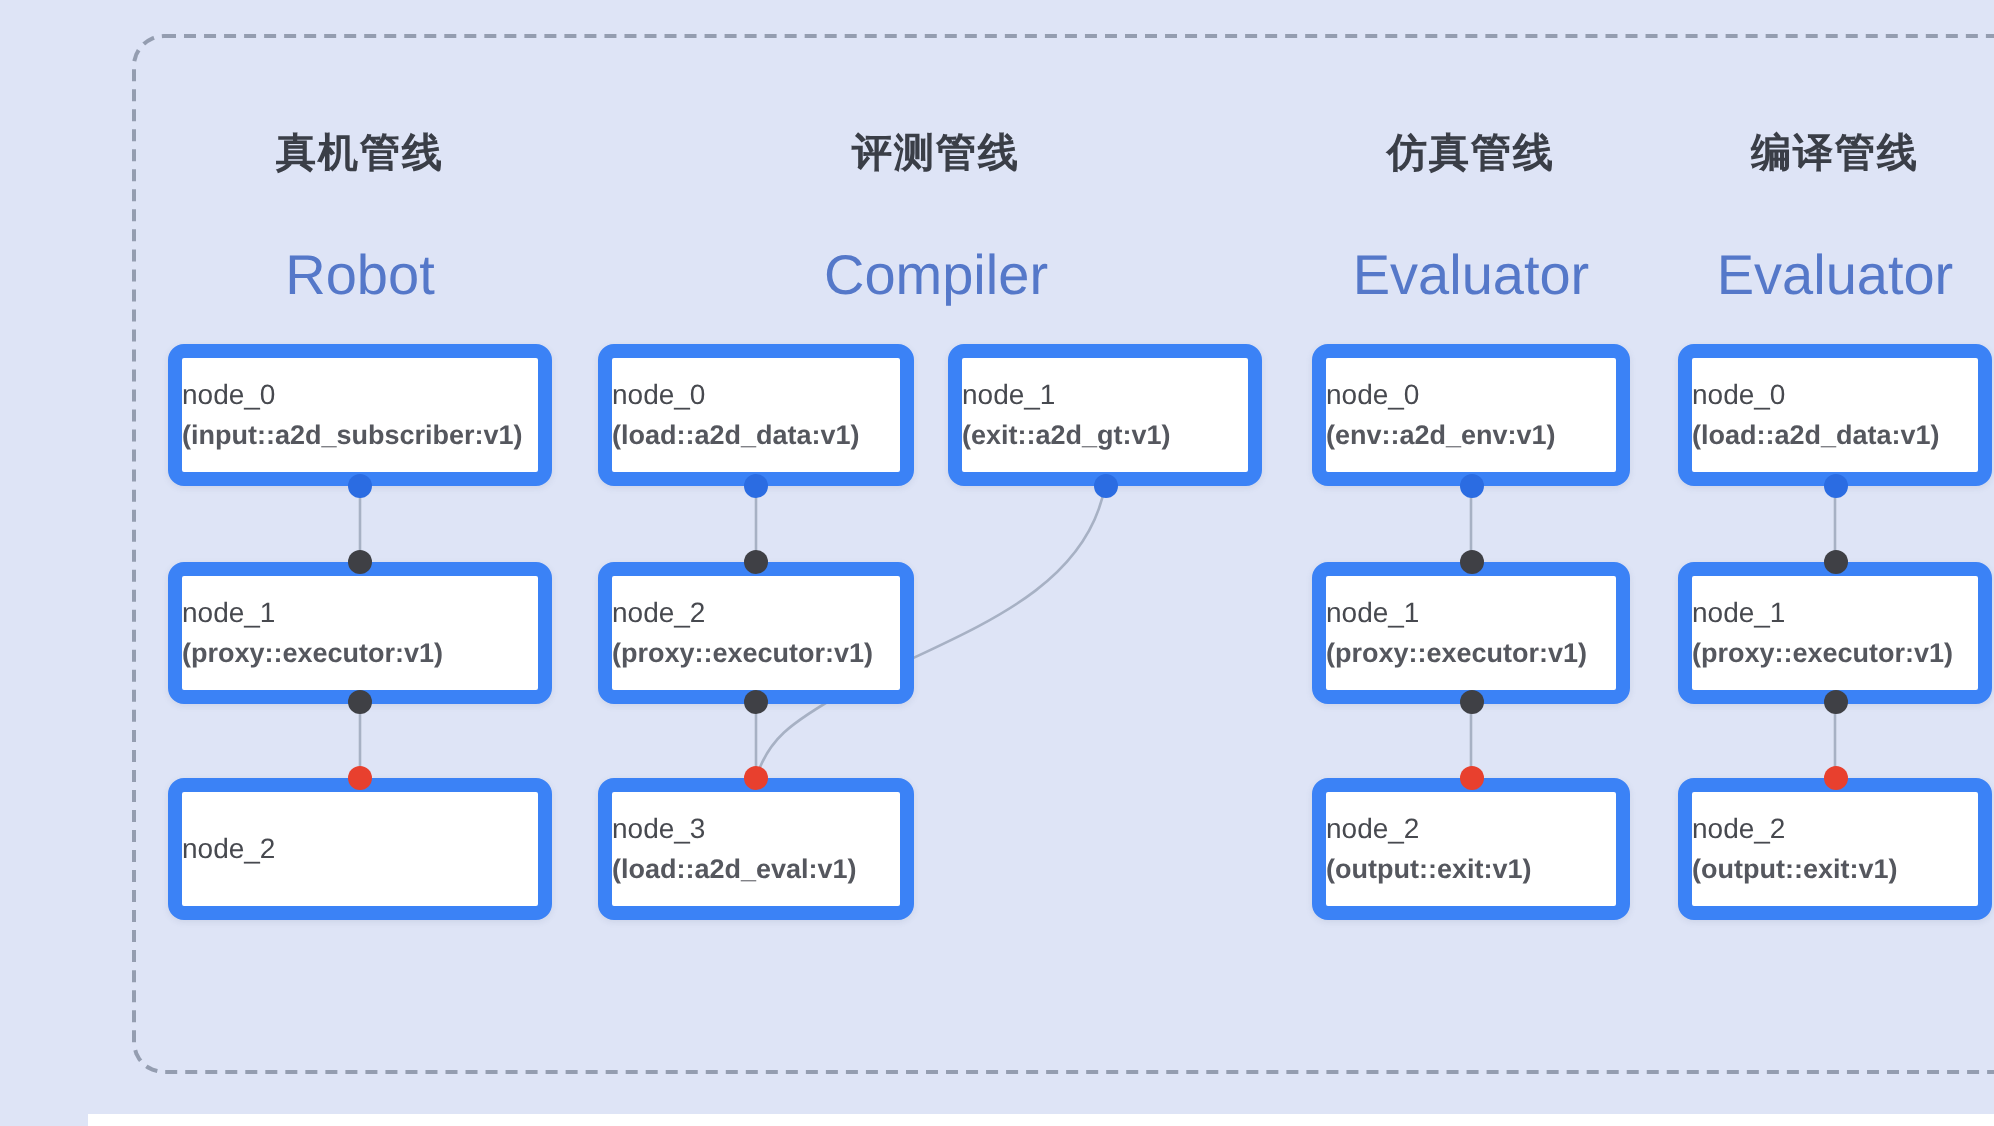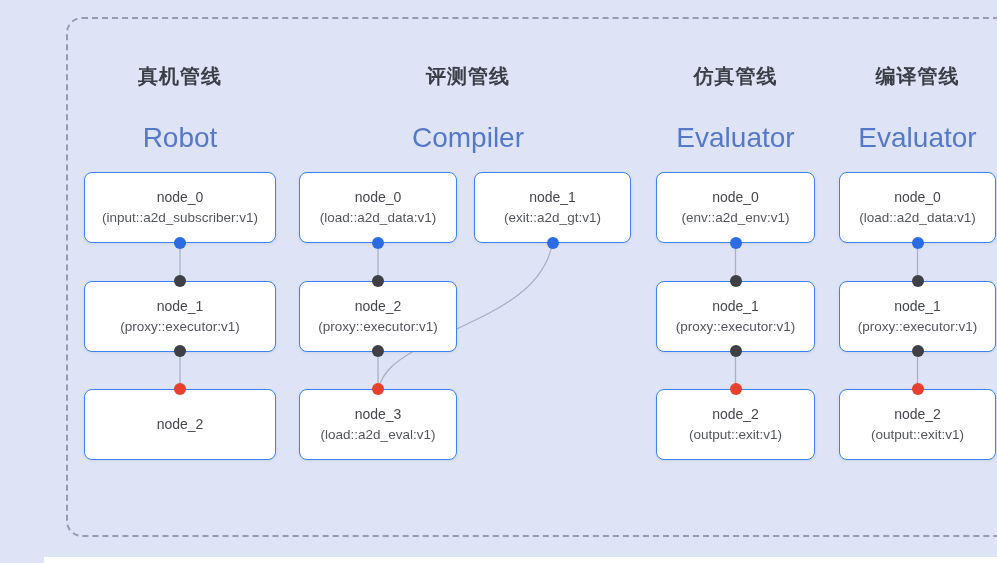--- a/index.html
+++ b/index.html
@@ -51,40 +51,41 @@
 
   .grp-robot { left: 40px;  width: 192px; }
   .grp-eval  { left: 258px; width: 332px; }
   .grp-sim   { left: 612px; width: 159px; }
   .grp-comp  { left: 795px; width: 157px; }
 
   .node-box {
     position: absolute;
     height: 71px;
     background: #ffffff;
-    border: 1px solid #3b82f6;
+    border: 7px solid #3b82f6;
     border-radius: 8px;
     box-shadow: 0 1px 3px rgba(100, 115, 150, 0.14);
     display: flex;
     flex-direction: column;
-    align-items: center;
+    align-items: flex-start;
     justify-content: center;
     gap: 4px;
     z-index: 2;
   }
   .node-box .node-name {
     font-size: 14px;
     color: #47494f;
     line-height: 1.2;
   }
   .node-box .node-type {
     font-size: 13.5px;
     color: #55575e;
     line-height: 1.2;
     white-space: nowrap;
+    font-weight: bold;
   }
 
   .col-robot  { left: 40px;  width: 192px; }
   .col-eval-a { left: 255px; width: 158px; }
   .col-eval-b { left: 430px; width: 157px; }
   .col-sim    { left: 612px; width: 159px; }
   .col-comp   { left: 795px; width: 157px; }
 
   .row-1 { top: 172px; }
   .row-2 { top: 281px; }

